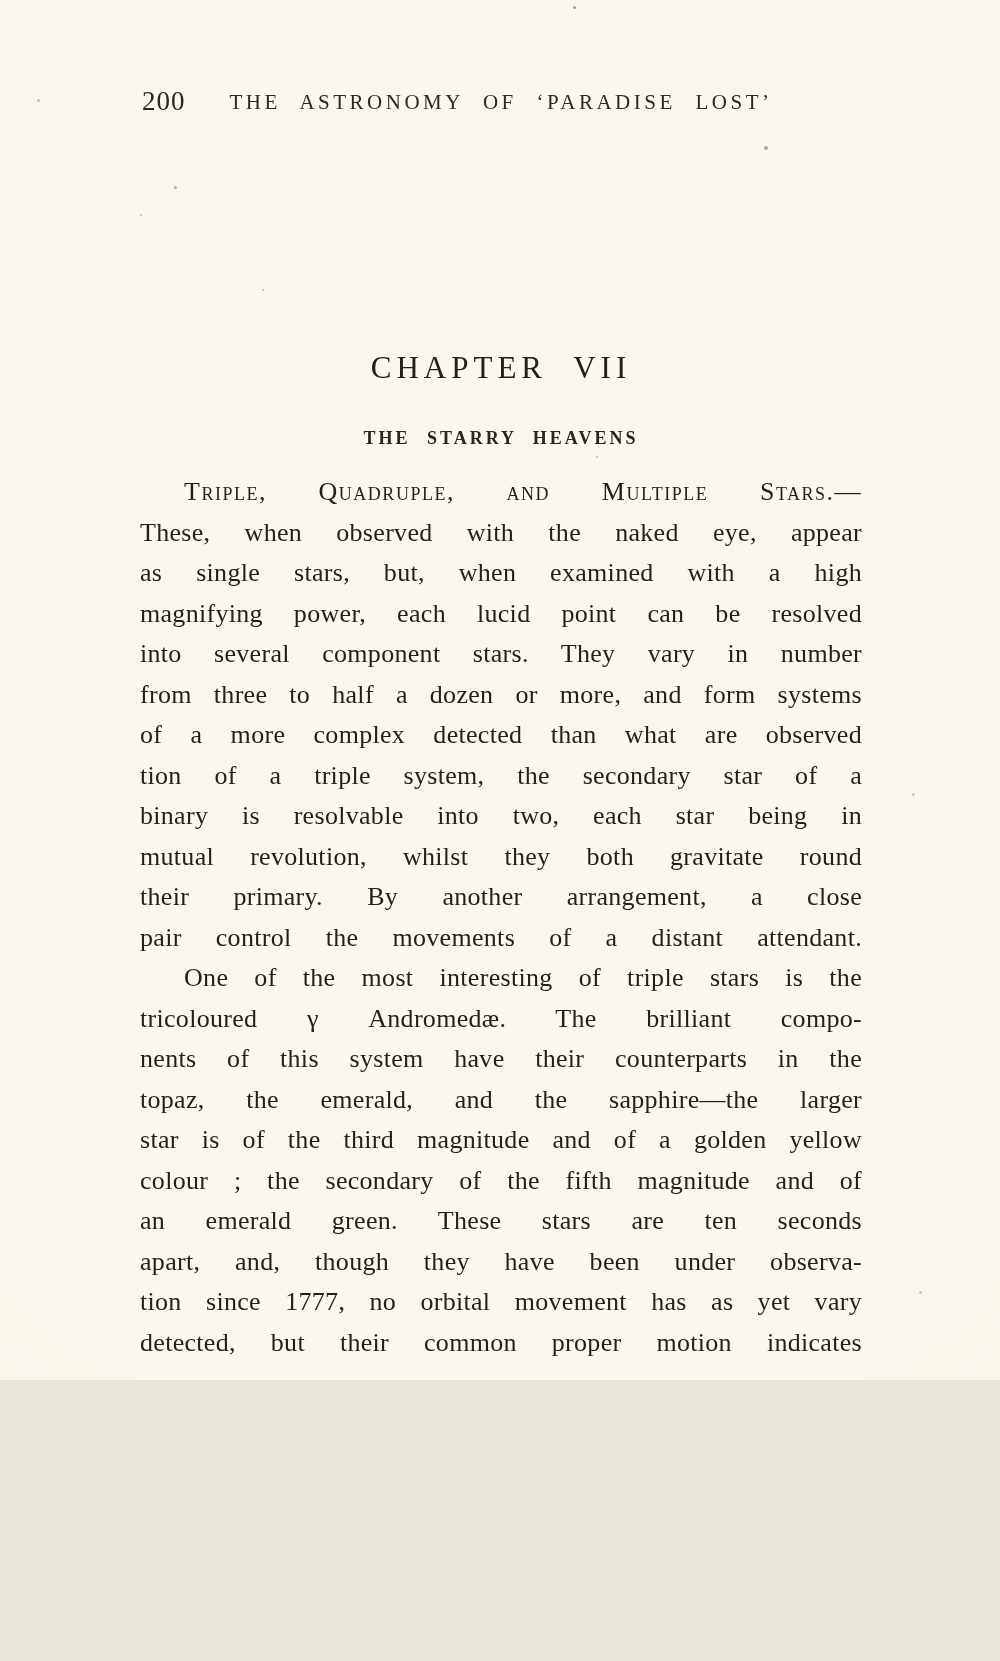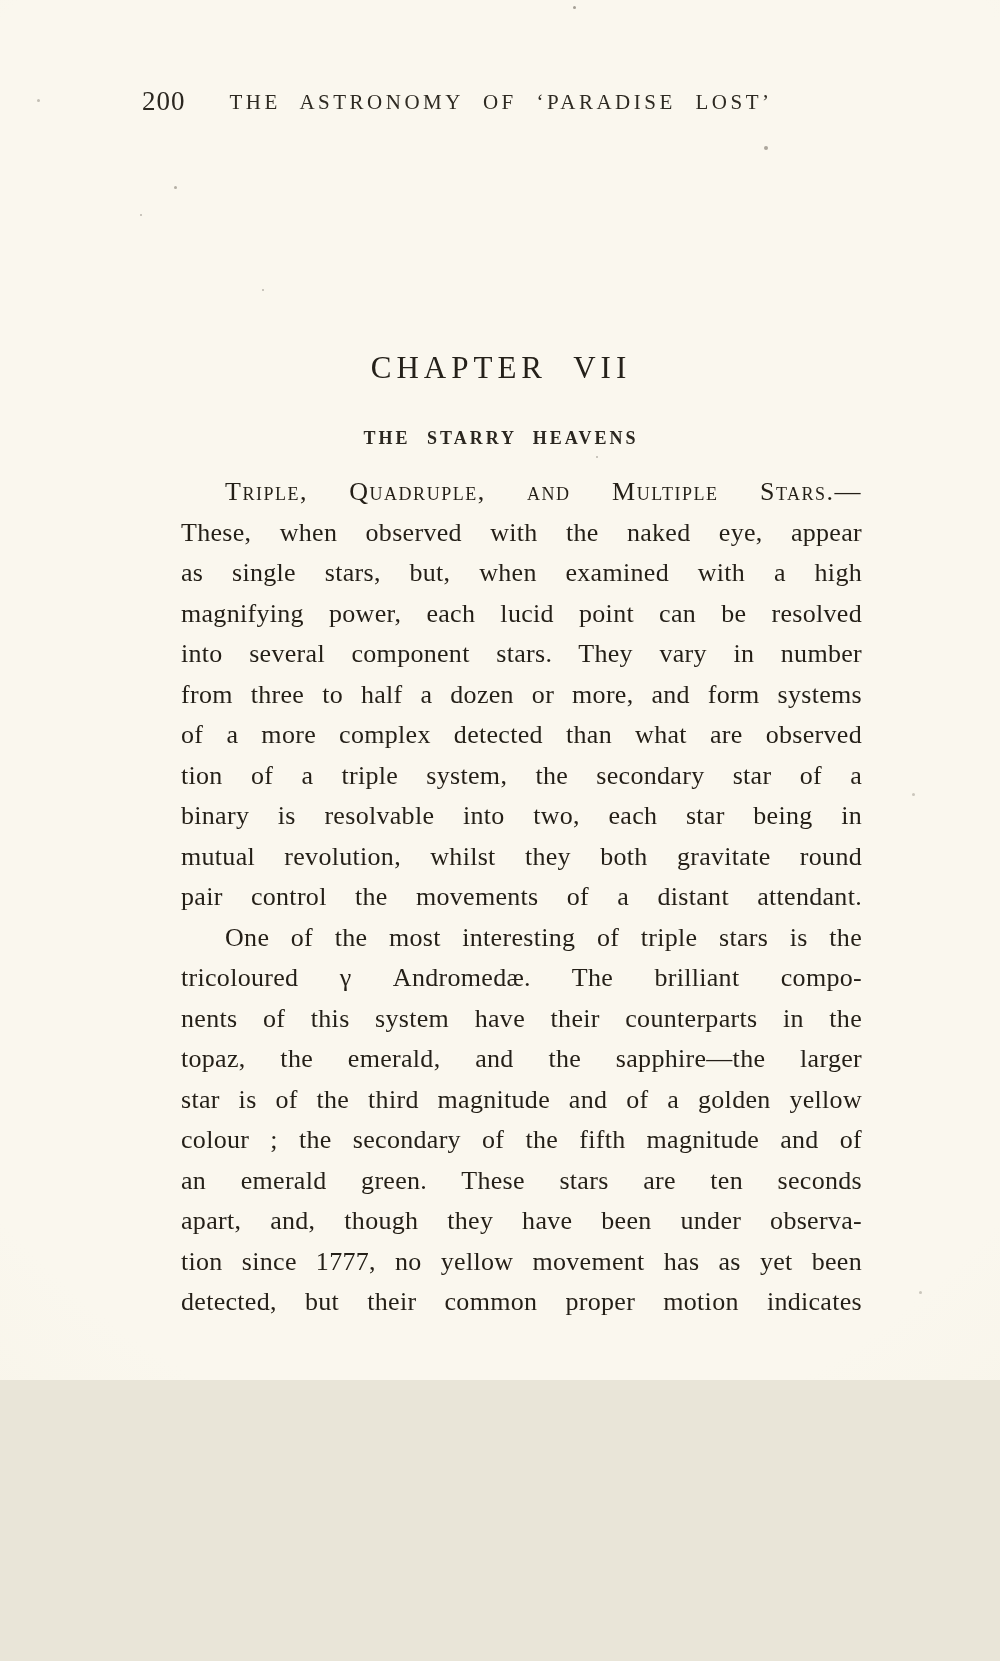--- a/index.html
+++ b/index.html
@@ -81,21 +81,20 @@
     font-size: 26px;
     line-height: 40.5px;
     color: #241f17;
     letter-spacing: 0.3px;
   }
   .line {
     text-align: justify;
     text-align-last: justify;
     height: 40.5px;
     overflow: hidden;
-    margin-left: 41px;
   }
   .lead-line {
     font-variant: small-caps;
     letter-spacing: 1.5px;
     text-indent: 44px;
   }
   .para2 .line:first-child {
     text-indent: 44px;
   }
 
@@ -126,32 +125,33 @@
     <div class="lines para1">
         <div class="line">These, when observed with the naked eye, appear</div>
         <div class="line">as single stars, but, when examined with a high</div>
         <div class="line">magnifying power, each lucid point can be resolved</div>
         <div class="line">into several component stars. They vary in number</div>
         <div class="line">from three to half a dozen or more, and form systems</div>
         <div class="line">of a more complex detected than what are observed</div>
         <div class="line">tion of a triple system, the secondary star of a</div>
         <div class="line">binary is resolvable into two, each star being in</div>
         <div class="line">mutual revolution, whilst they both gravitate round</div>
+        <div class="line">their primary. By another arrangement, a close</div>
         <div class="line">pair control the movements of a distant attendant.</div>
       </div>
     <div class="lines para2">
         <div class="line">One of the most interesting of triple stars is the</div>
         <div class="line">tricoloured γ Andromedæ. The brilliant compo-</div>
         <div class="line">nents of this system have their counterparts in the</div>
         <div class="line">topaz, the emerald, and the sapphire—the larger</div>
         <div class="line">star is of the third magnitude and of a golden yellow</div>
         <div class="line">colour ; the secondary of the fifth magnitude and of</div>
         <div class="line">an emerald green. These stars are ten seconds</div>
         <div class="line">apart, and, though they have been under observa-</div>
-        <div class="line">tion since 1777, no yellow movement has as yet been</div>
+        <div class="line">tion since 1777, no orbital movement has as yet vary</div>
         <div class="line">detected, but their common proper motion indicates</div>
       </div>
   </main>
 
   <div class="speck" style="left:573px;top:6px;width:3px;height:3px;opacity:.55;"></div>
   <div class="speck" style="left:764px;top:146px;width:4px;height:4px;opacity:.5;"></div>
   <div class="speck" style="left:37px;top:99px;width:3px;height:3px;opacity:.35;"></div>
   <div class="speck" style="left:174px;top:186px;width:3px;height:3px;opacity:.45;"></div>
   <div class="speck" style="left:140px;top:214px;width:2px;height:2px;opacity:.4;"></div>
   <div class="speck" style="left:262px;top:289px;width:2px;height:2px;opacity:.4;"></div>

